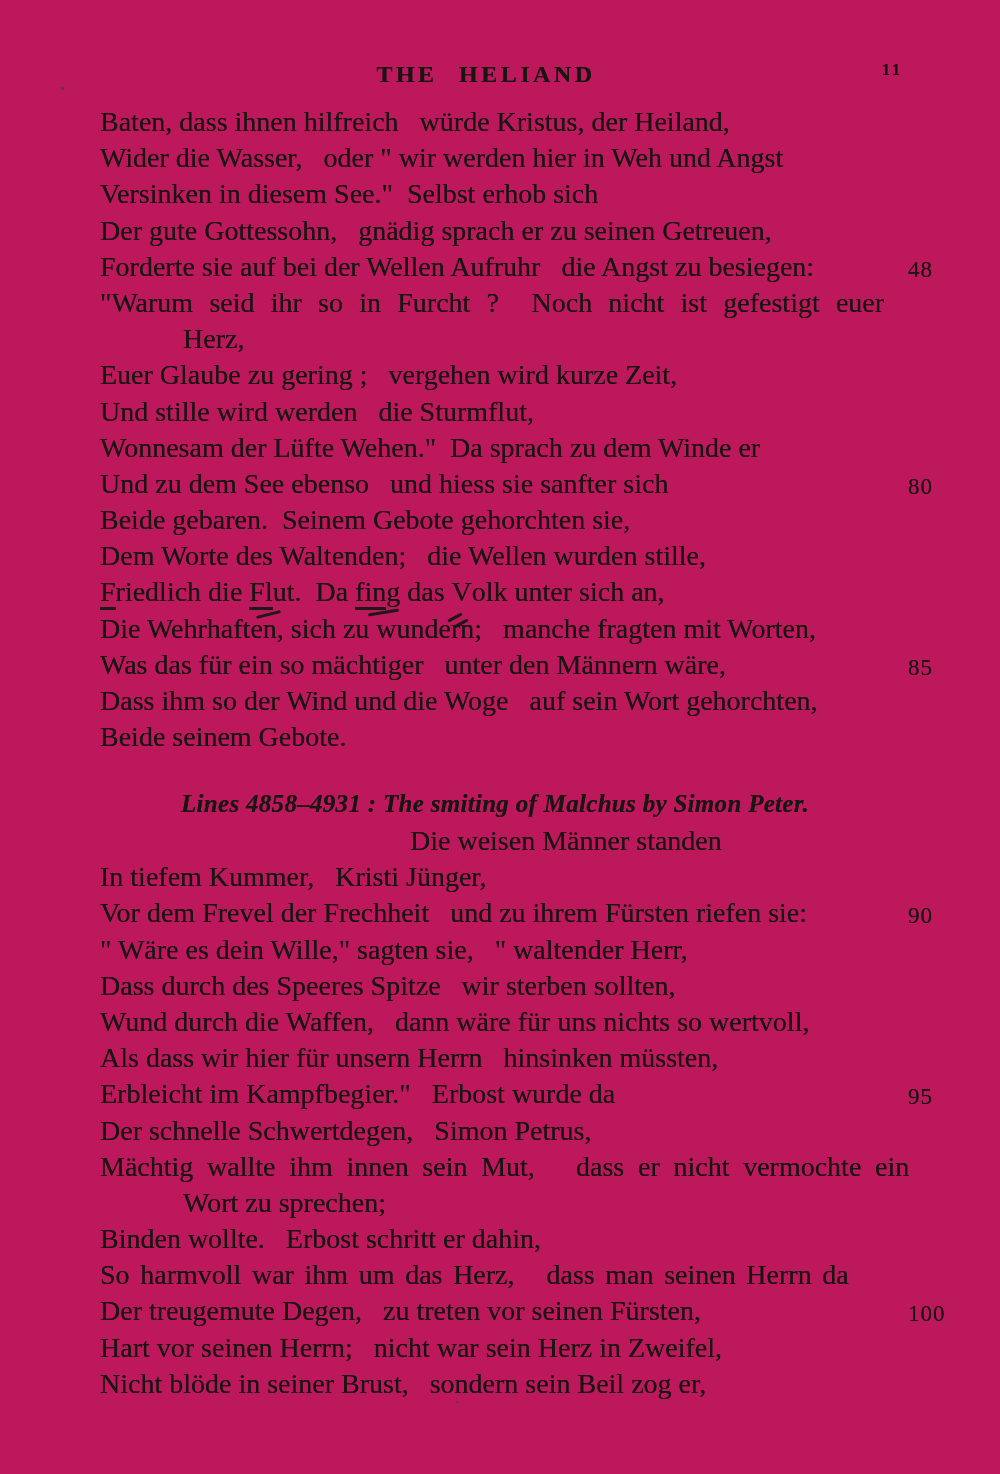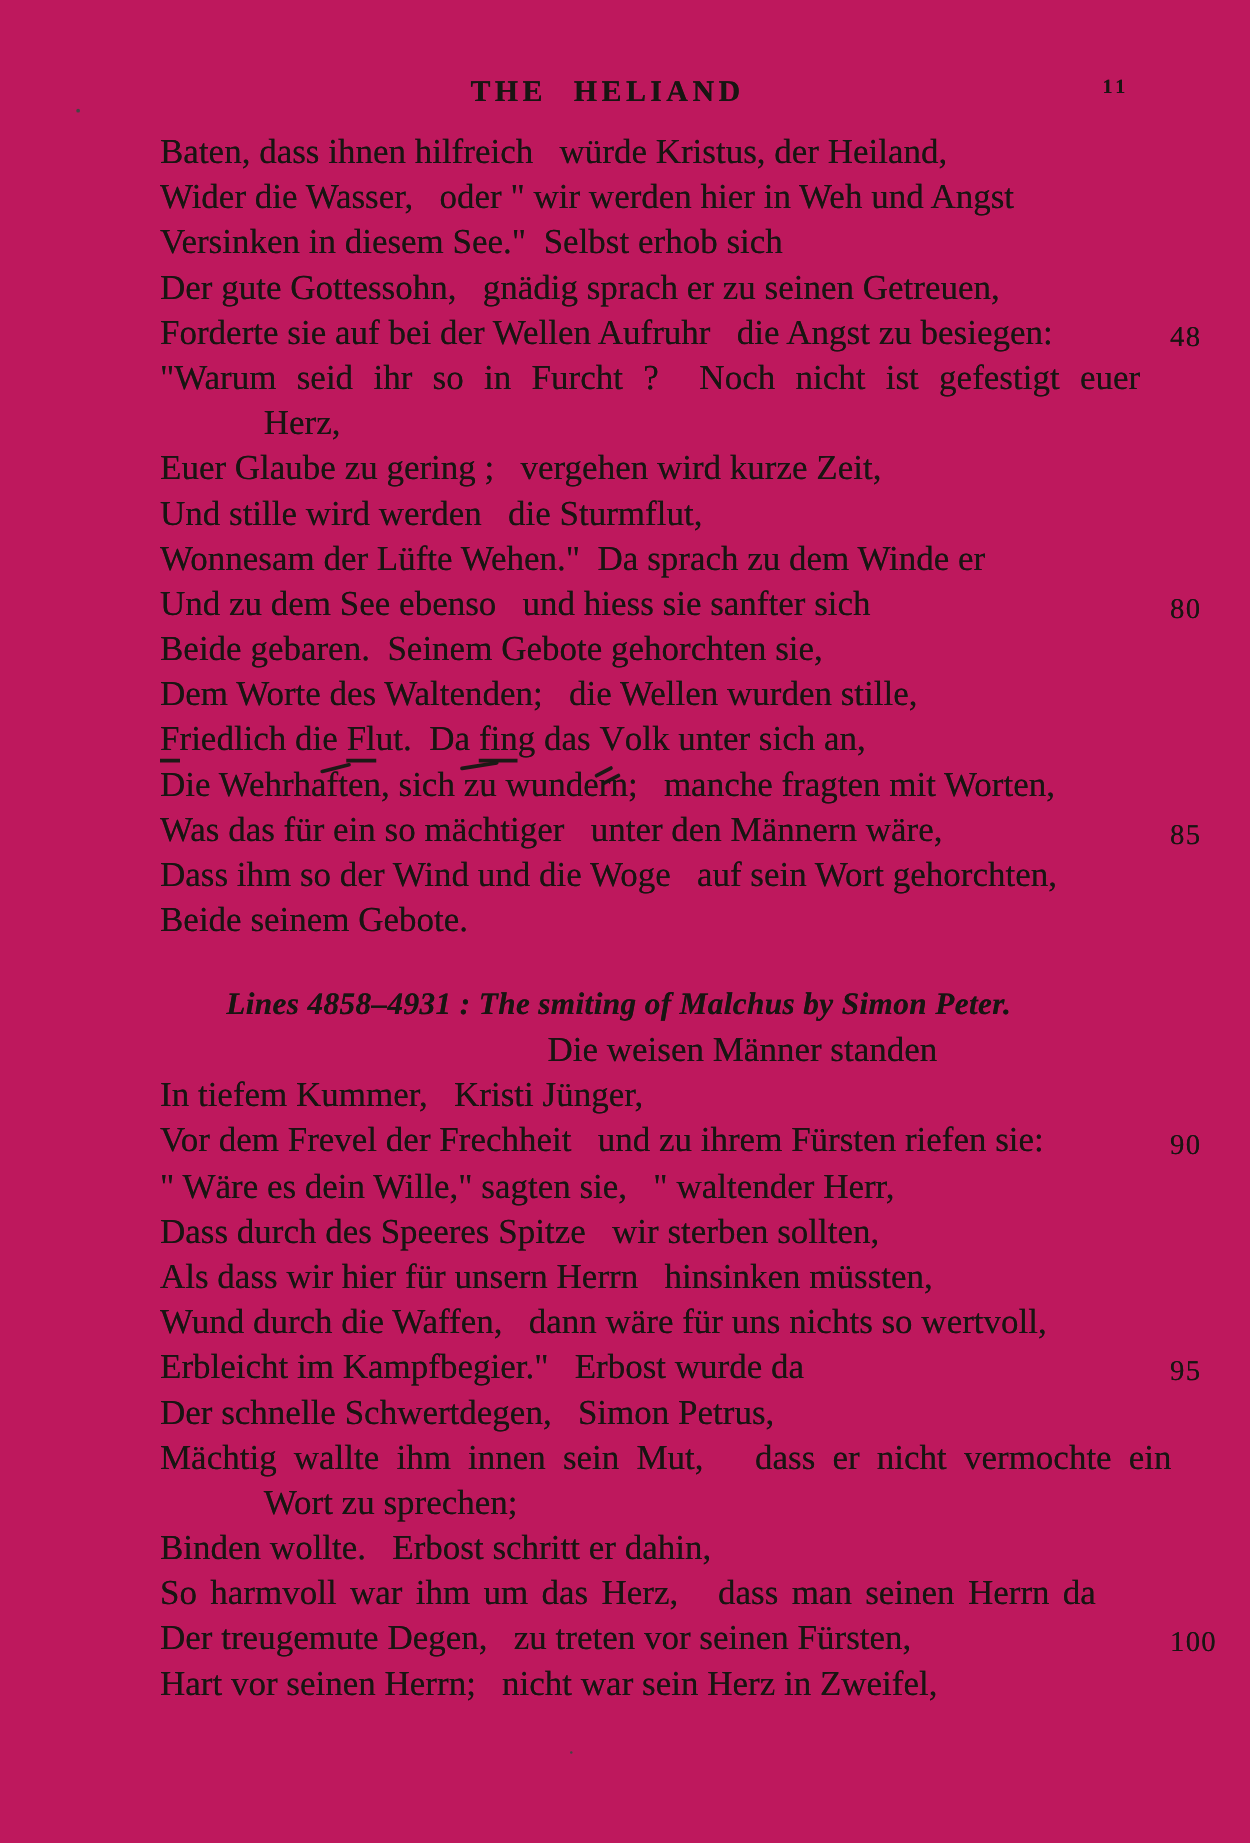--- a/index.html
+++ b/index.html
@@ -31,21 +31,20 @@
   .verse {
     position:absolute; left:100px; width:790px;
     font-size:28px; line-height:36.2px;
   }
   #verse1 { top:104px; }
   #verse2 { top:823px; }
   .vline {
     position:relative; height:36.2px;
     white-space:pre; 
     text-shadow:0 0 0.45px rgba(24,21,18,.8);
-    margin-left:28px;
   }
   .vline.ind1 { padding-left:83px; }
   .vline.ind2 { padding-left:310px; }
   .vline.sp-lg { word-spacing:0.33em; }
   .vline.sp-md { word-spacing:0.24em; }
   .vline.sp-sm { word-spacing:0.13em; }
   .lnum {
     position:absolute; left:808px; top:3px;
     font-size:23px; white-space:normal; word-spacing:normal;
     letter-spacing:1px;
@@ -108,30 +107,31 @@
     </div>
 
   <div class="section-heading">Lines 4858–4931 : The smiting of Malchus by Simon Peter.</div>
 
   <div id="verse2" class="verse">
       <div class="vline ind2"><span>Die weisen Männer standen</span></div>
       <div class="vline"><span>In tiefem Kummer,   Kristi Jünger,</span></div>
       <div class="vline"><span>Vor dem Frevel der Frechheit   und zu ihrem Fürsten riefen sie:</span><span class="lnum">90</span></div>
       <div class="vline"><span>" Wäre es dein Wille," sagten sie,   " waltender Herr,</span></div>
       <div class="vline"><span>Dass durch des Speeres Spitze   wir sterben sollten,</span></div>
+      <div class="vline"><span>Wund durch die Waffen,   dann wäre für uns nichts so wertvoll,</span></div>
       <div class="vline"><span>Als dass wir hier für unsern Herrn   hinsinken müssten,</span></div>
-      <div class="vline"><span>Wund durch die Waffen,   dann wäre für uns nichts so wertvoll,</span></div>
       <div class="vline"><span>Erbleicht im Kampfbegier."   Erbost wurde da</span><span class="lnum">95</span></div>
       <div class="vline"><span>Der schnelle Schwertdegen,   Simon Petrus,</span></div>
       <div class="vline sp-md"><span>Mächtig wallte ihm innen sein Mut,   dass er nicht vermochte ein</span></div>
       <div class="vline ind1"><span>Wort zu sprechen;</span></div>
       <div class="vline"><span>Binden wollte.   Erbost schritt er dahin,</span></div>
       <div class="vline sp-sm"><span>So harmvoll war ihm um das Herz,   dass man seinen Herrn da</span></div>
       <div class="vline"><span>Der treugemute Degen,   zu treten vor seinen Fürsten,</span><span class="lnum">100</span></div>
       <div class="vline"><span>Hart vor seinen Herrn;   nicht war sein Herz in Zweifel,</span></div>
+      <div class="vline"><span>Nicht blöde in seiner Brust,   sondern sein Beil zog er,</span></div>
     </div>
 
   <div class="tick tick1"></div>
   <div class="tick tick2"></div>
   <div class="speck speck1"></div>
   <div class="speck speck2"></div>
 
 </div>
 
 </body></html>

